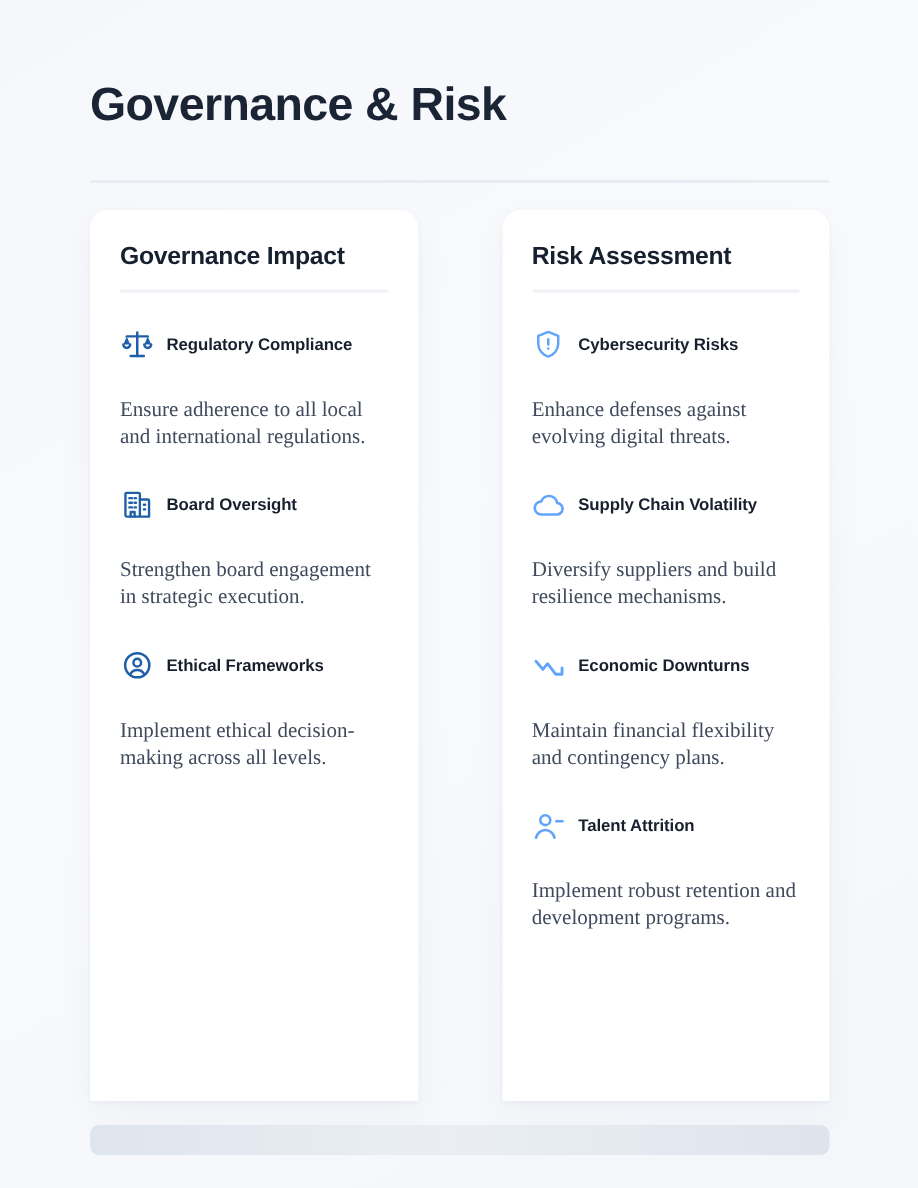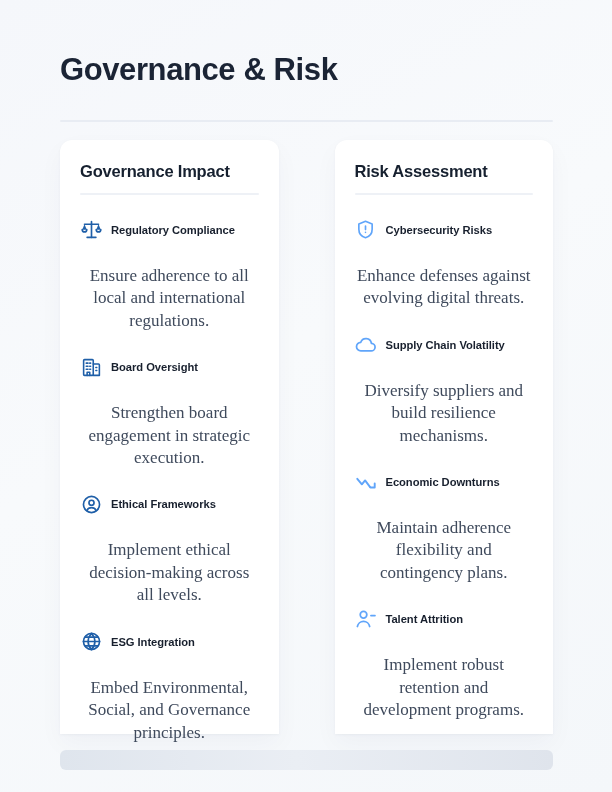--- a/index.html
+++ b/index.html
@@ -114,25 +114,24 @@
     font-size: 11.2px;
     font-weight: bold;
     color: #18202e;
     letter-spacing: -0.05px;
     line-height: 1.25;
   }
 
   .item-desc {
     margin-top: 22px;
     font-family: "Liberation Serif", serif;
-    font-size: 17px;
+    font-size: 14px;
     line-height: 1.32;
     color: #3f4a5c;
     max-width: 192px;
-    text-align: center;
   }
 
   
   .footer-bar {
     position: absolute;
     left: 60px;
     top: 750px;
     width: 493px;
     height: 20px;
     border-radius: 6px;
@@ -197,34 +196,20 @@
                 <circle cx="12" cy="12" r="9.2"></circle>
                 <circle cx="12" cy="10" r="2.9"></circle>
                 <path d="M6.6 19a6 6 0 0 1 10.8 0"></path>
               </svg>
             </span>
             <span class="item-label">Ethical Frameworks</span>
           </div>
           <div class="item-desc">Implement ethical decision-making across all levels.</div>
         </div>
 
-        <div class="item">
-          <div class="item-head">
-            <span class="item-icon">
-              <svg width="21" height="21" viewBox="0 0 24 24" fill="none" stroke="#1f5fa8" stroke-width="1.9" stroke-linecap="round" stroke-linejoin="round">
-                <circle cx="12" cy="12" r="9.2"></circle>
-                <path d="M2.8 12h18.4"></path>
-                <path d="M12 2.8c2.6 2.8 3.9 6 3.9 9.2s-1.3 6.4-3.9 9.2c-2.6-2.8-3.9-6-3.9-9.2S9.4 5.6 12 2.8z"></path>
-                <path d="M4.6 7h14.8M4.6 17h14.8"></path>
-              </svg>
-            </span>
-            <span class="item-label">ESG Integration</span>
-          </div>
-          <div class="item-desc">Embed Environmental, Social, and Governance principles.</div>
-        </div>
 
       </div>
     </div>
 
     <div class="card">
       <h2 class="card-title">Risk Assessment</h2>
       <div class="card-rule"></div>
       <div class="items">
 
         <div class="item">
@@ -256,21 +241,21 @@
         <div class="item">
           <div class="item-head">
             <span class="item-icon">
               <svg width="22" height="22" viewBox="0 0 24 24" fill="none" stroke="#60a5fa" stroke-width="2.1" stroke-linecap="round" stroke-linejoin="round">
                 <path d="M2.5 8.5l5 6 3.5-4.2 5.5 7.2"></path>
                 <path d="M21.5 13.5v4.5h-4.6"></path>
               </svg>
             </span>
             <span class="item-label">Economic Downturns</span>
           </div>
-          <div class="item-desc">Maintain adherence flexibility and contingency plans.</div>
+          <div class="item-desc">Maintain financial flexibility and contingency plans.</div>
         </div>
 
         <div class="item">
           <div class="item-head">
             <span class="item-icon">
               <svg width="22" height="22" viewBox="0 0 24 24" fill="none" stroke="#60a5fa" stroke-width="1.9" stroke-linecap="round" stroke-linejoin="round">
                 <circle cx="9.3" cy="7.4" r="3.6"></circle>
                 <path d="M2.6 20.2a6.8 6.8 0 0 1 13.4 0"></path>
                 <path d="M17.4 8.2h4.4"></path>
               </svg>

